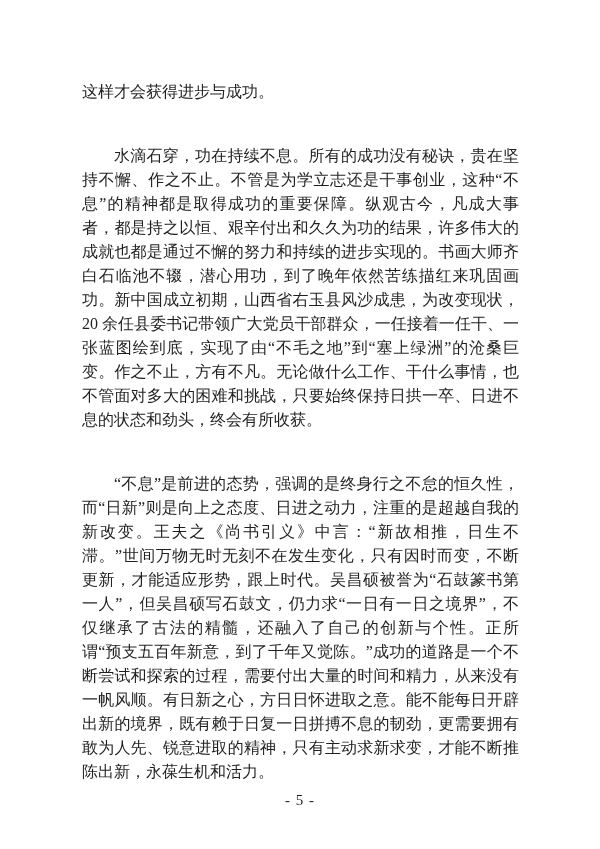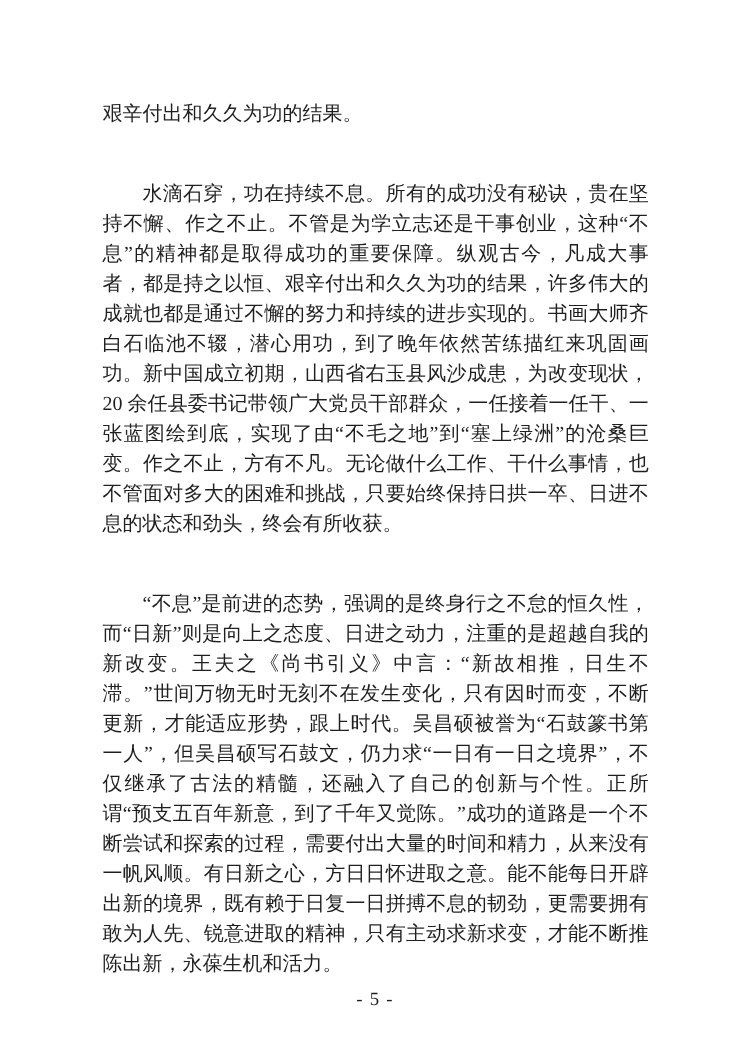--- a/index.html
+++ b/index.html
@@ -49,18 +49,18 @@
     font-size: 15px;
     line-height: 18px;
     letter-spacing: 1px;
   }
 </style>
 </head>
 <body>
 
 <div class="page">
   <div class="text-block">
-      <div class="para">艰辛付出和久久为功的结果。</div>
+      <div class="para">这样才会获得进步与成功。</div>
       <div class="para indent">水滴石穿，功在持续不息。所有的成功没有秘诀，贵在坚持不懈、作之不止。不管是为学立志还是干事创业，这种“不息”的精神都是取得成功的重要保障。纵观古今，凡成大事者，都是持之以恒、艰辛付出和久久为功的结果，许多伟大的成就也都是通过不懈的努力和持续的进步实现的。书画大师齐白石临池不辍，潜心用功，到了晚年依然苦练描红来巩固画功。新中国成立初期，山西省右玉县风沙成患，为改变现状，20 余任县委书记带领广大党员干部群众，一任接着一任干、一张蓝图绘到底，实现了由“不毛之地”到“塞上绿洲”的沧桑巨变。作之不止，方有不凡。无论做什么工作、干什么事情，也不管面对多大的困难和挑战，只要始终保持日拱一卒、日进不息的状态和劲头，终会有所收获。</div>
       <div class="para indent">“不息”是前进的态势，强调的是终身行之不怠的恒久性，而“日新”则是向上之态度、日进之动力，注重的是超越自我的新改变。王夫之《尚书引义》中言：“新故相推，日生不滞。”世间万物无时无刻不在发生变化，只有因时而变，不断更新，才能适应形势，跟上时代。吴昌硕被誉为“石鼓篆书第一人”，但吴昌硕写石鼓文，仍力求“一日有一日之境界”，不仅继承了古法的精髓，还融入了自己的创新与个性。正所谓“预支五百年新意，到了千年又觉陈。”成功的道路是一个不断尝试和探索的过程，需要付出大量的时间和精力，从来没有一帆风顺。有日新之心，方日日怀进取之意。能不能每日开辟出新的境界，既有赖于日复一日拼搏不息的韧劲，更需要拥有敢为人先、锐意进取的精神，只有主动求新求变，才能不断推陈出新，永葆生机和活力。</div>
     </div>
   <div class="footer">- 5 -</div>
 </div>
 
 </body></html>

